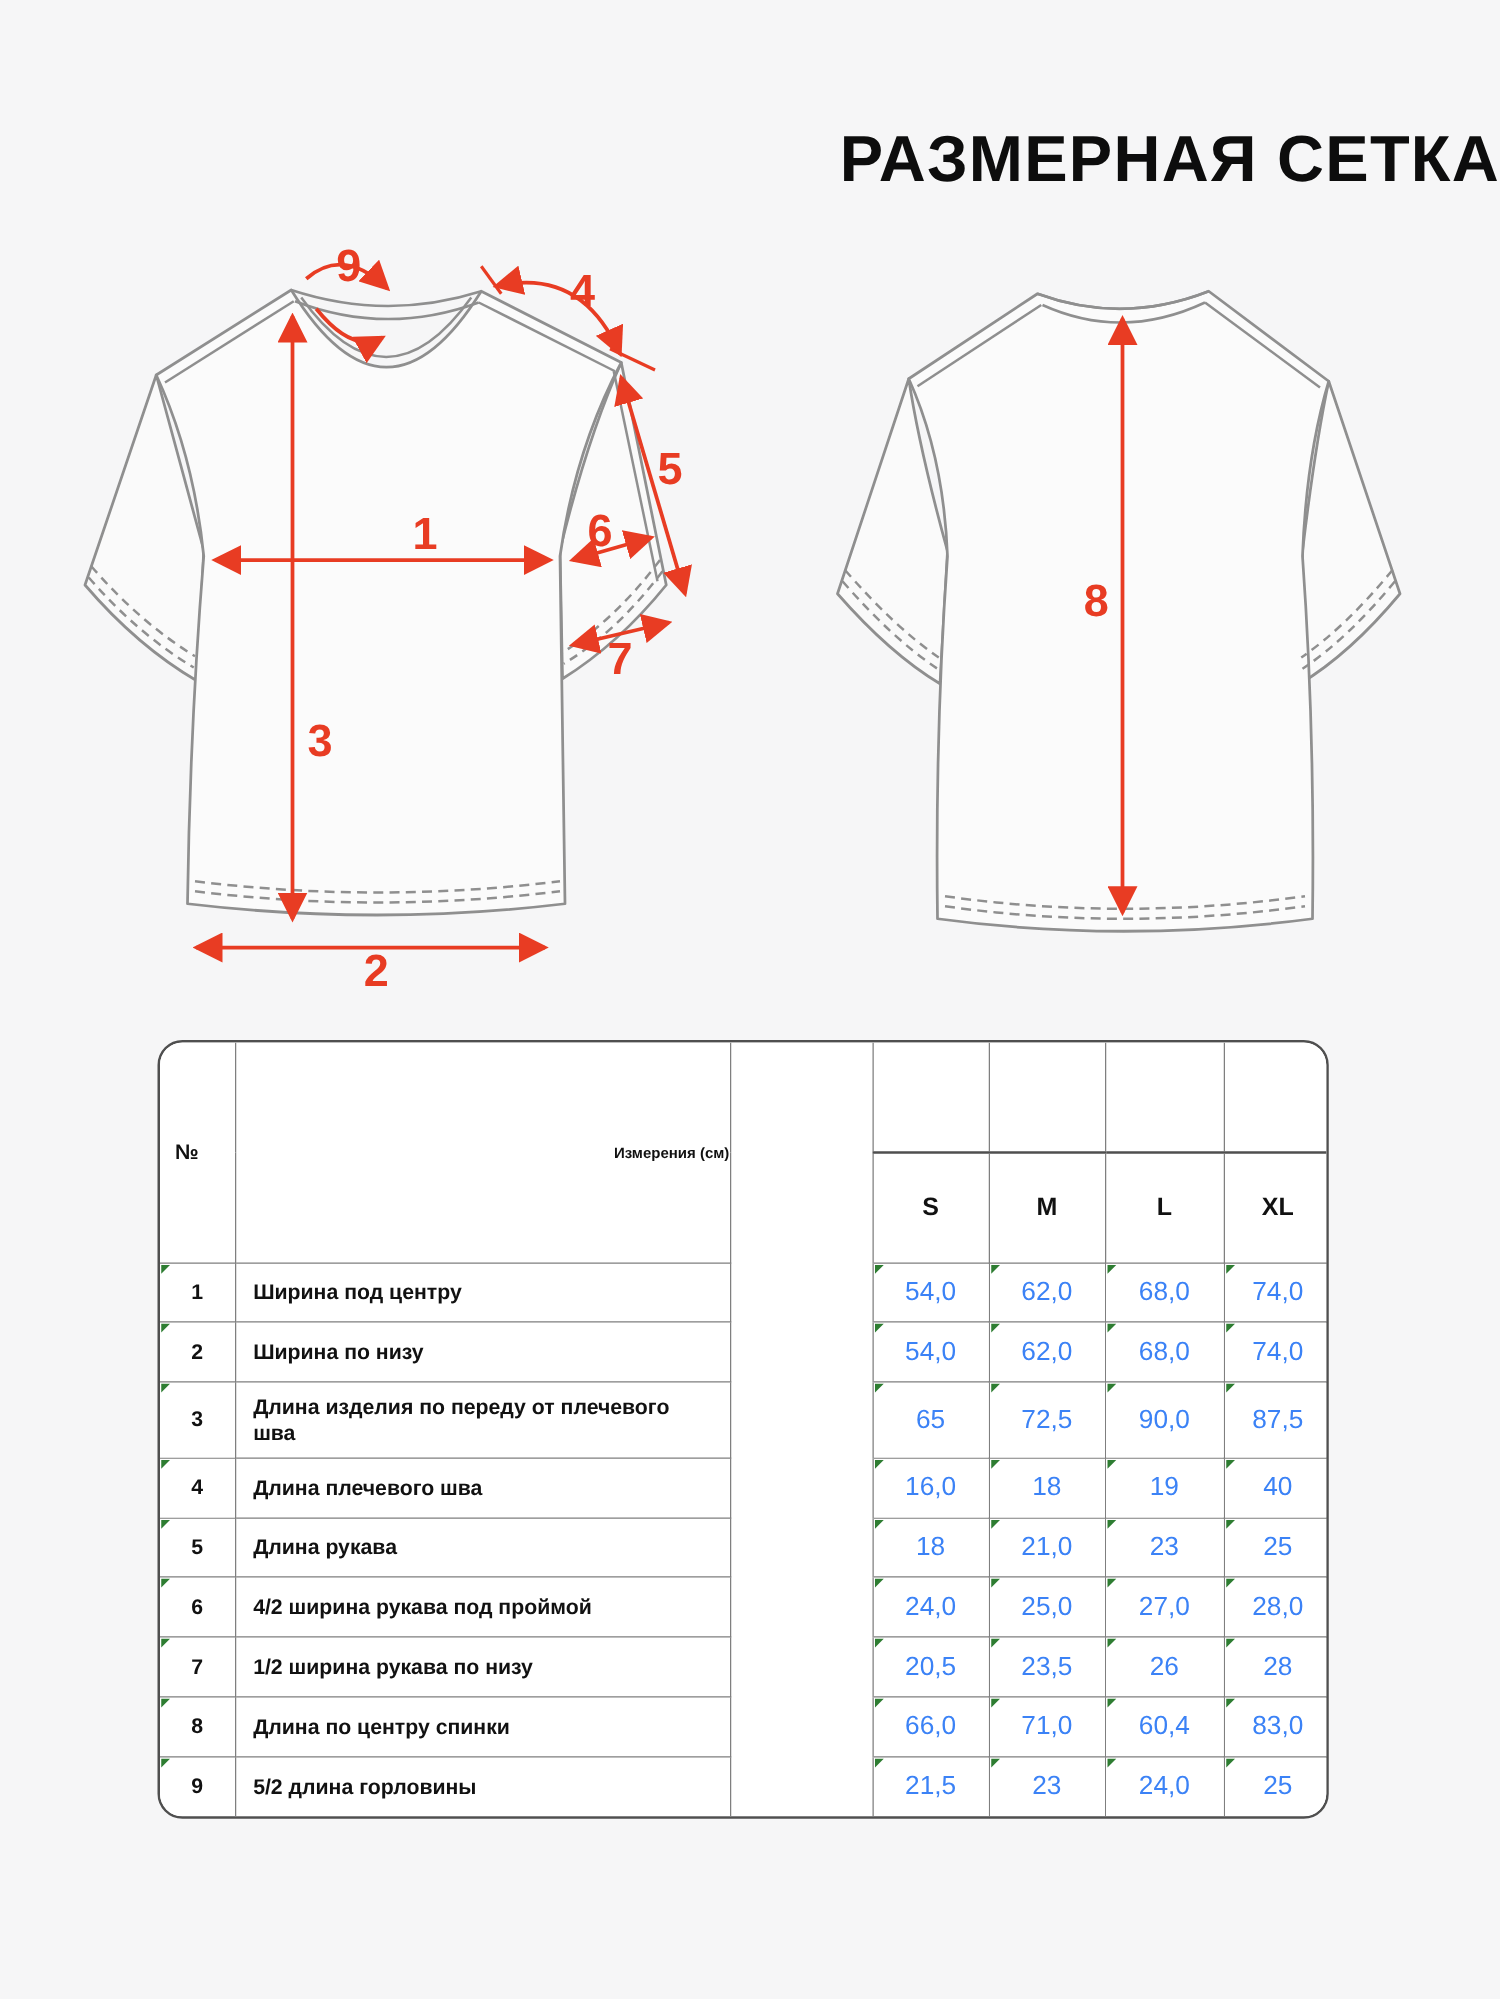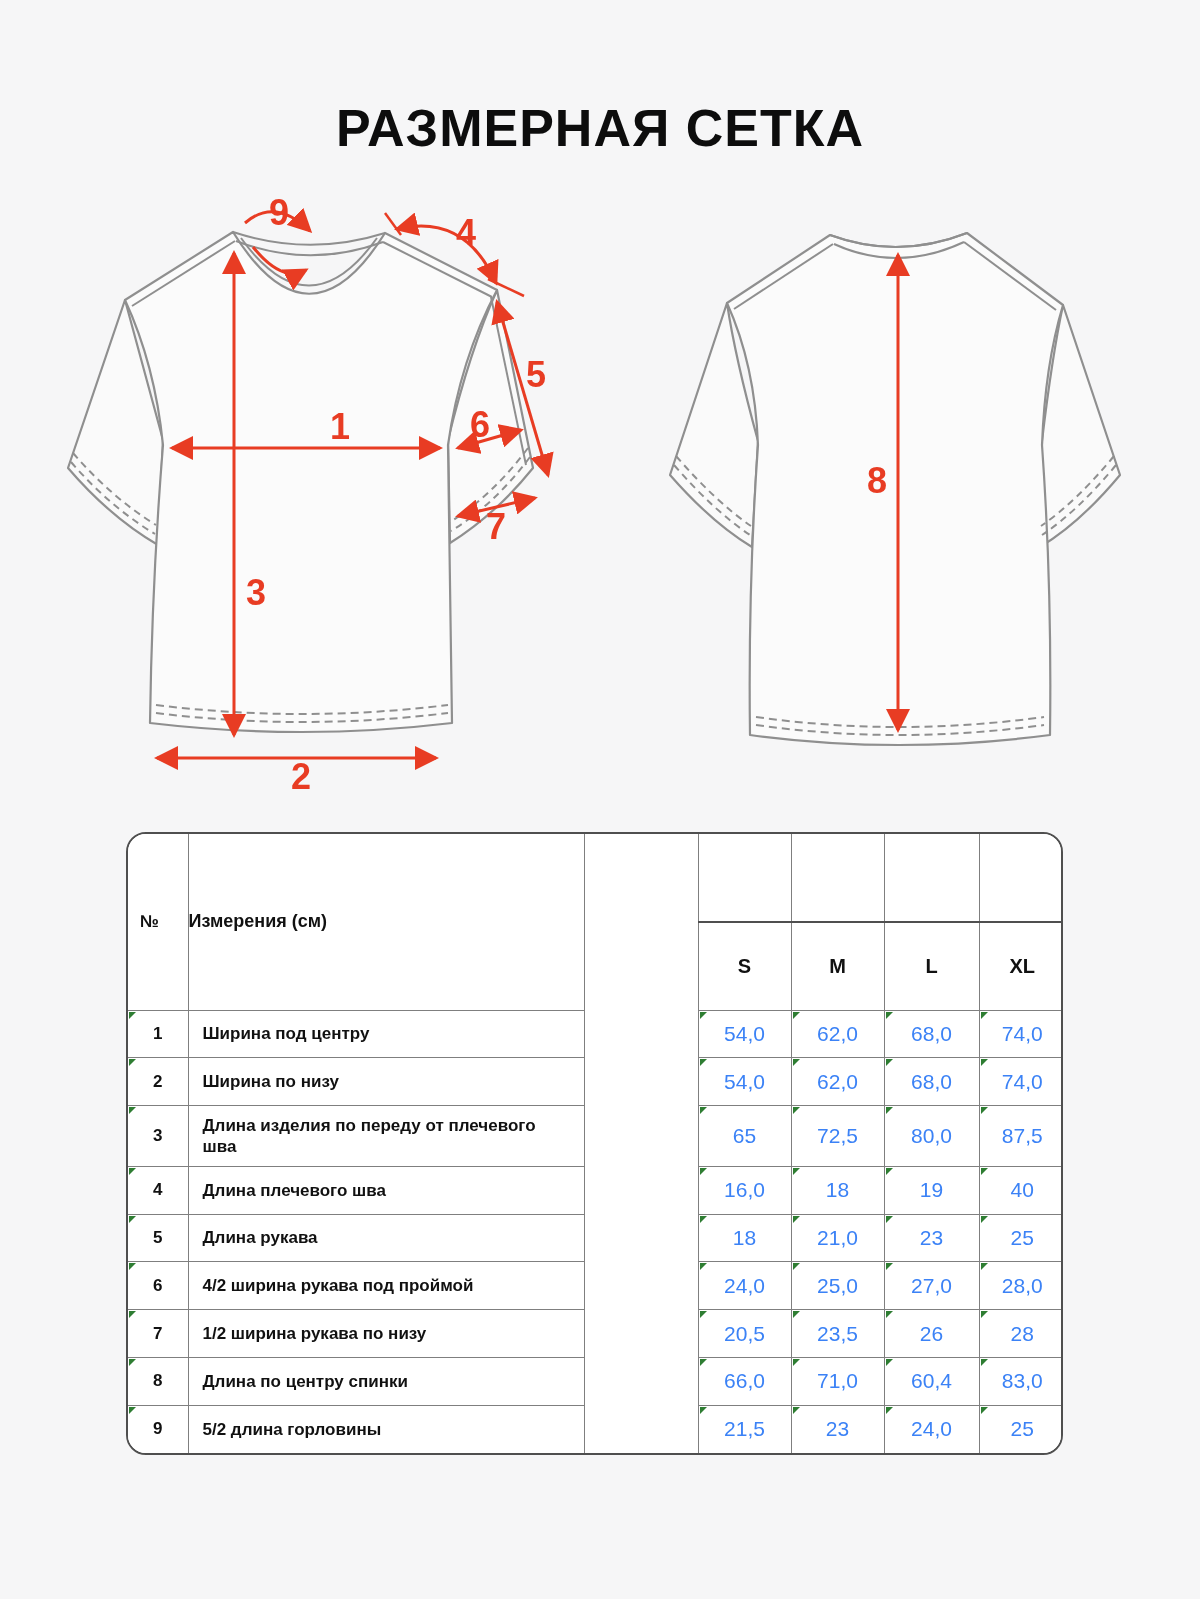--- a/index.html
+++ b/index.html
@@ -5,43 +5,43 @@
   html,body{margin:0;padding:0;}
   body{
     width:1200px;height:1599px;position:relative;
     background:#f6f6f7;
     font-family:"Liberation Sans", sans-serif;
     color:#111;
     overflow:hidden;
   }
   .title{
     position:absolute;top:98px;left:0;width:1200px;
-    text-align:center;font-size:52px;font-weight:bold;
+    text-align:right;font-size:52px;font-weight:bold;
     letter-spacing:1px;color:#0d0d0d;white-space:nowrap;
   }
   .diagram{position:absolute;top:185px;}
   .diagram.front{left:60px;}
   .diagram.back{left:630px;}
 
   
   .table-wrap{
     position:absolute;left:126px;top:832px;width:937px;height:623px;
     box-sizing:border-box;border:2.5px solid #4f4f4f;border-radius:20px;
     background:#ffffff;overflow:hidden;
   }
   table{width:100%;height:100%;border-collapse:collapse;table-layout:fixed;}
   col.w-no{width:60px;} col.w-label{width:396px;} col.w-gap{width:114px;}
   col.w-s{width:93px;} col.w-m{width:93px;} col.w-l{width:95px;} col.w-xl{width:86px;}
   th,td{border:1px solid #7f7f7f;padding:0;background:#fff;}
   thead tr.top{height:88px;} thead tr.sizes{height:88px;}
   tbody tr{height:47px;} tbody tr.tall{height:60px;}
   .h-no{border-left:none;border-top:none;font-size:17px;font-weight:bold;
         text-align:left;vertical-align:middle;padding-left:12px;}
-  .h-measure{border-top:none;font-size:18px;font-weight:bold;
-        text-align:left;vertical-align:middle;}
+  .h-measure{border-top:none;font-size:12px;font-weight:bold;
+        text-align:right;vertical-align:middle;}
   .h-spacer{border-top:none;border-bottom:none;}
   .h-empty{border-top:none;border-bottom:2px solid #4f4f4f;}
   .h-size{font-size:20px;font-weight:bold;text-align:center;vertical-align:middle;}
   .c-last{border-right:none;margin-left:12px;}
   td.c-num{border-left:none;font-size:17px;font-weight:bold;text-align:center;
         vertical-align:middle;position:relative;}
   td.c-label{font-size:17px;font-weight:bold;text-align:left;vertical-align:middle;
         padding:4px 10px 4px 14px;line-height:1.25;}
   td.c-spacer{border-top:none;border-bottom:none;}
   td.c-val{font-size:21px;color:#3b82f6;text-align:center;vertical-align:middle;
@@ -199,21 +199,21 @@
           <td class="c-val tri">62,0</td>
           <td class="c-val tri">68,0</td>
           <td class="c-val tri c-last">74,0</td>
         </tr>
         <tr class="tall">
           <td class="c-num tri">3</td>
           <td class="c-label">Длина изделия по переду от плечевого шва</td>
           <td class="c-spacer"></td>
           <td class="c-val tri">65</td>
           <td class="c-val tri">72,5</td>
-          <td class="c-val tri">80,0</td>
+          <td class="c-val tri">90,0</td>
           <td class="c-val tri c-last">87,5</td>
         </tr>
         <tr>
           <td class="c-num tri">4</td>
           <td class="c-label">Длина плечевого шва</td>
           <td class="c-spacer"></td>
           <td class="c-val tri">16,0</td>
           <td class="c-val tri">18</td>
           <td class="c-val tri">19</td>
           <td class="c-val tri c-last">40</td>

